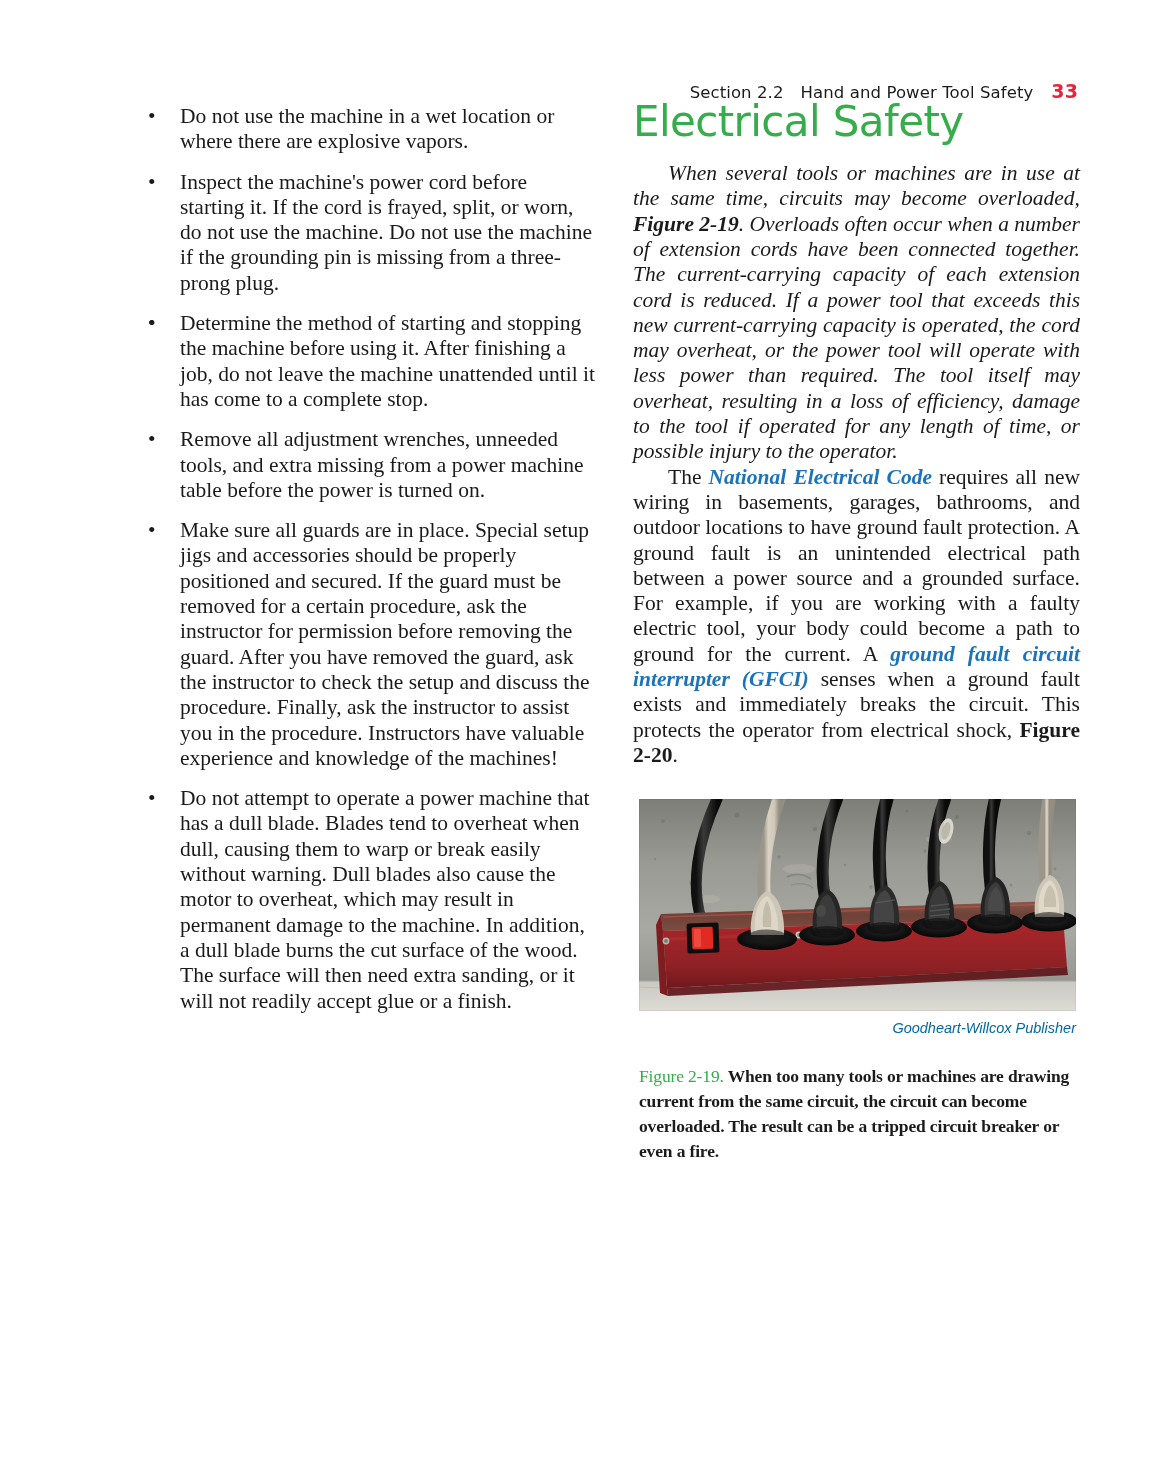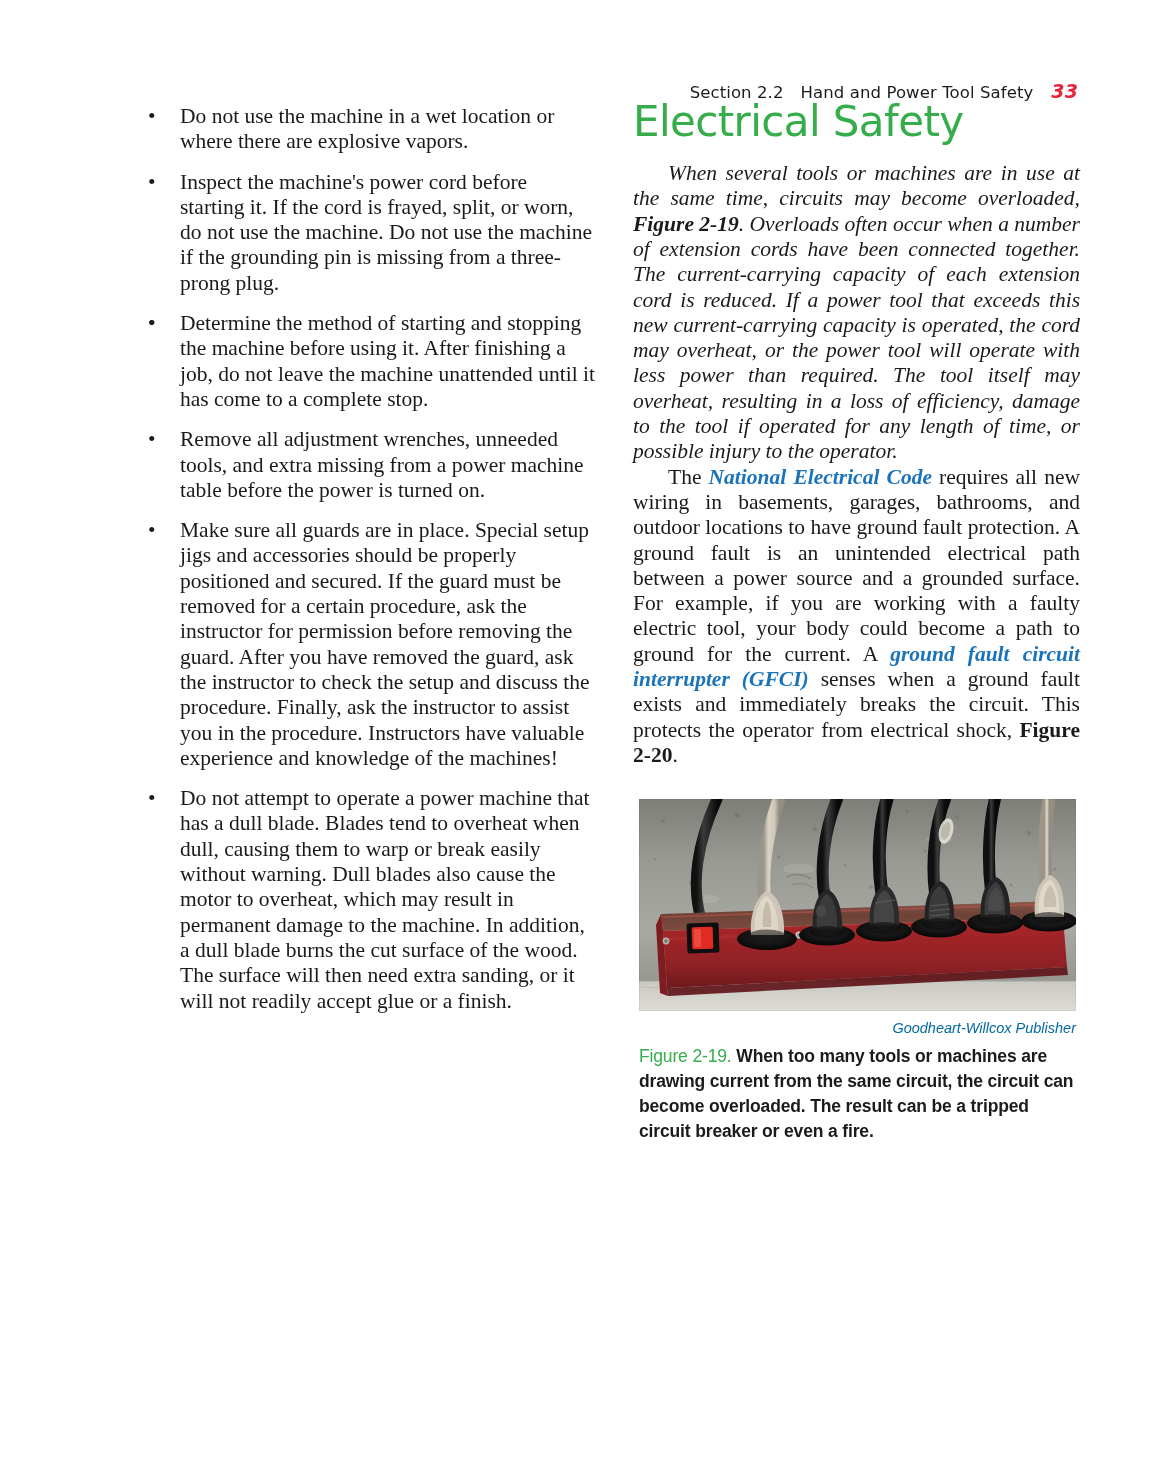--- a/index.html
+++ b/index.html
@@ -29,21 +29,20 @@
     letter-spacing: 0.1px;
     color: #1b1b1b;
     white-space: nowrap;
   }
   .running-head .rh-section { margin-right: 17px; }
   .running-head .rh-title  { margin-right: 18px; margin-top: 37px; }
   .running-head .rh-page {
     color: #e6253c;
     font-weight: bold;
     font-size: 19px;
-    font-style: italic;
   }
 
   
   .col-left {
     position: absolute;
     left: 133px;
     top: 104px;
     width: 462px;
   }
   .col-right {
@@ -121,22 +120,22 @@
 
   .figure-credit {
     margin-top: 9px;
     text-align: right;
     font-family: "Liberation Sans", sans-serif;
     font-style: italic;
     font-size: 14.5px;
     color: #0369a1;
   }
   .figure-caption {
-    margin-top: 8px;
-    font-family: Liberation Sans, sans-serif;
+    margin-top: 28px;
+    font-family: Liberation Serif, serif;
     font-size: 17.5px;
     font-weight: bold;
     line-height: 25px;
     color: #1b1b1b;
     letter-spacing: -0.15px;
   }
   .figure-caption .fig-label {
     color: #36ad4b;
     font-weight: normal;
   }

